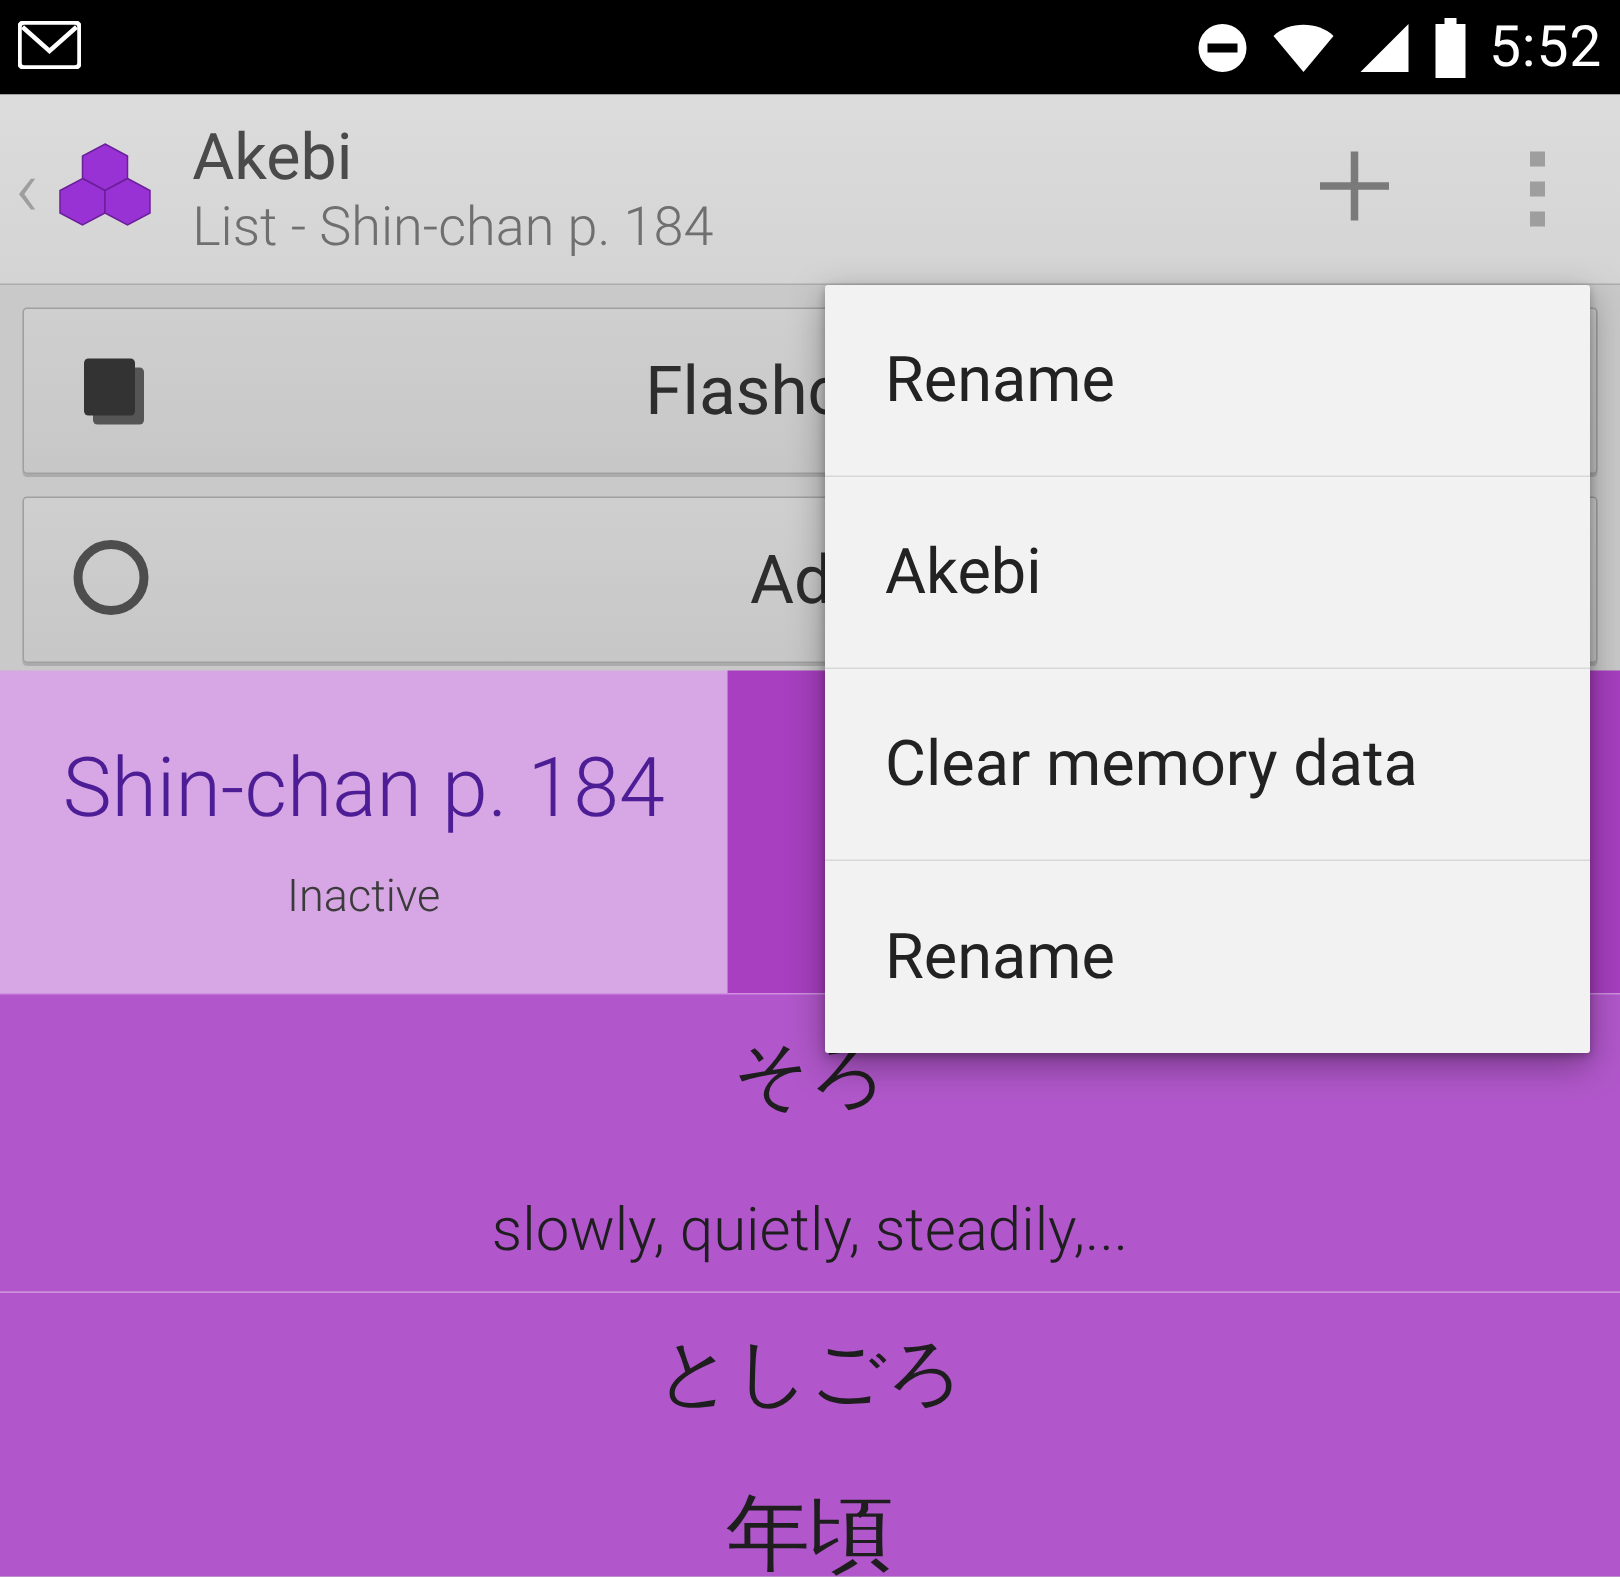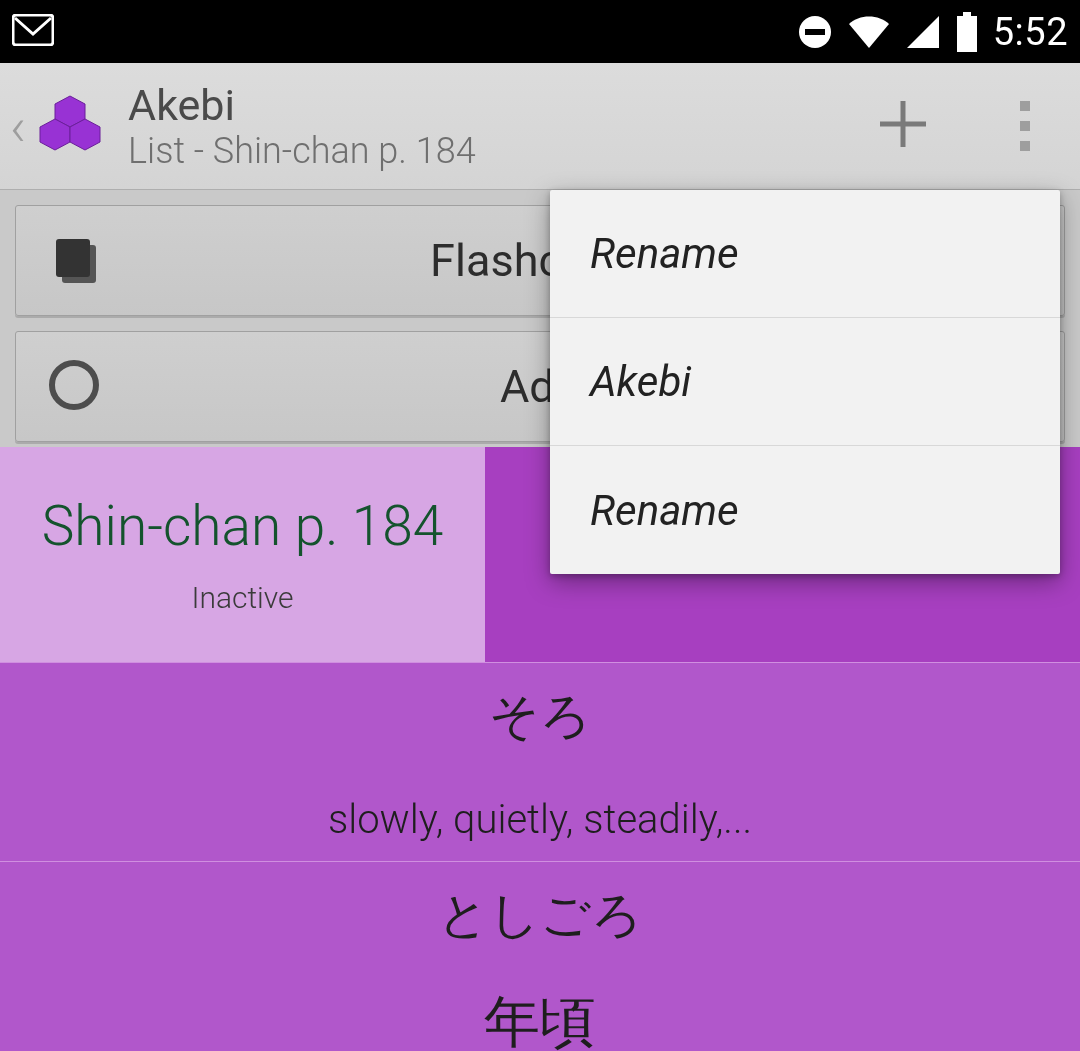--- a/index.html
+++ b/index.html
@@ -95,21 +95,21 @@
       justify-content: center;
       gap: 22px;
     }
     .list-header-rest {
       flex: 1;
       background: #a73fc0;
     }
     .list-name {
       font-size: 55px;
       font-weight: 300;
-      color: #14532d;
+      color: #4c1d95;
     }
     .list-status {
       font-size: 30px;
       color: #3b3b3b;
       font-weight: 300;
     }
     
     .vocab-item {
       background: #b157cb;
       border-top: 1px solid #d08fe0;
@@ -132,21 +132,20 @@
       overflow: hidden;
     }
     .menu-item {
       height: 128px;
       display: flex;
       align-items: center;
       padding: 0 40px;
       font-size: 42px;
       color: #222;
       border-bottom: 1px solid #d8d8d8;
-      font-style: italic;
     }
     .menu-item:last-child { border-bottom: none; }
   </style>
 </head>
 <body>
 
 <div class="status-bar">
   <div class="status-left">
     <span class="status-icon">
       <svg width="42" height="32" viewBox="0 0 42 32">
@@ -246,14 +245,15 @@
 
 <div class="vocab-item" style="height:202px;">
   <div class="vocab-reading">としごろ</div>
   <div class="vocab-kanji">年頃</div>
   <div class="vocab-meaning">approximate age, apparent age</div>
 </div>
 
 <div class="menu">
   <div class="menu-item">Rename</div>
   <div class="menu-item">Akebi</div>
+  <div class="menu-item">Clear memory data</div>
   <div class="menu-item">Rename</div>
 </div>
 
 </body></html>

